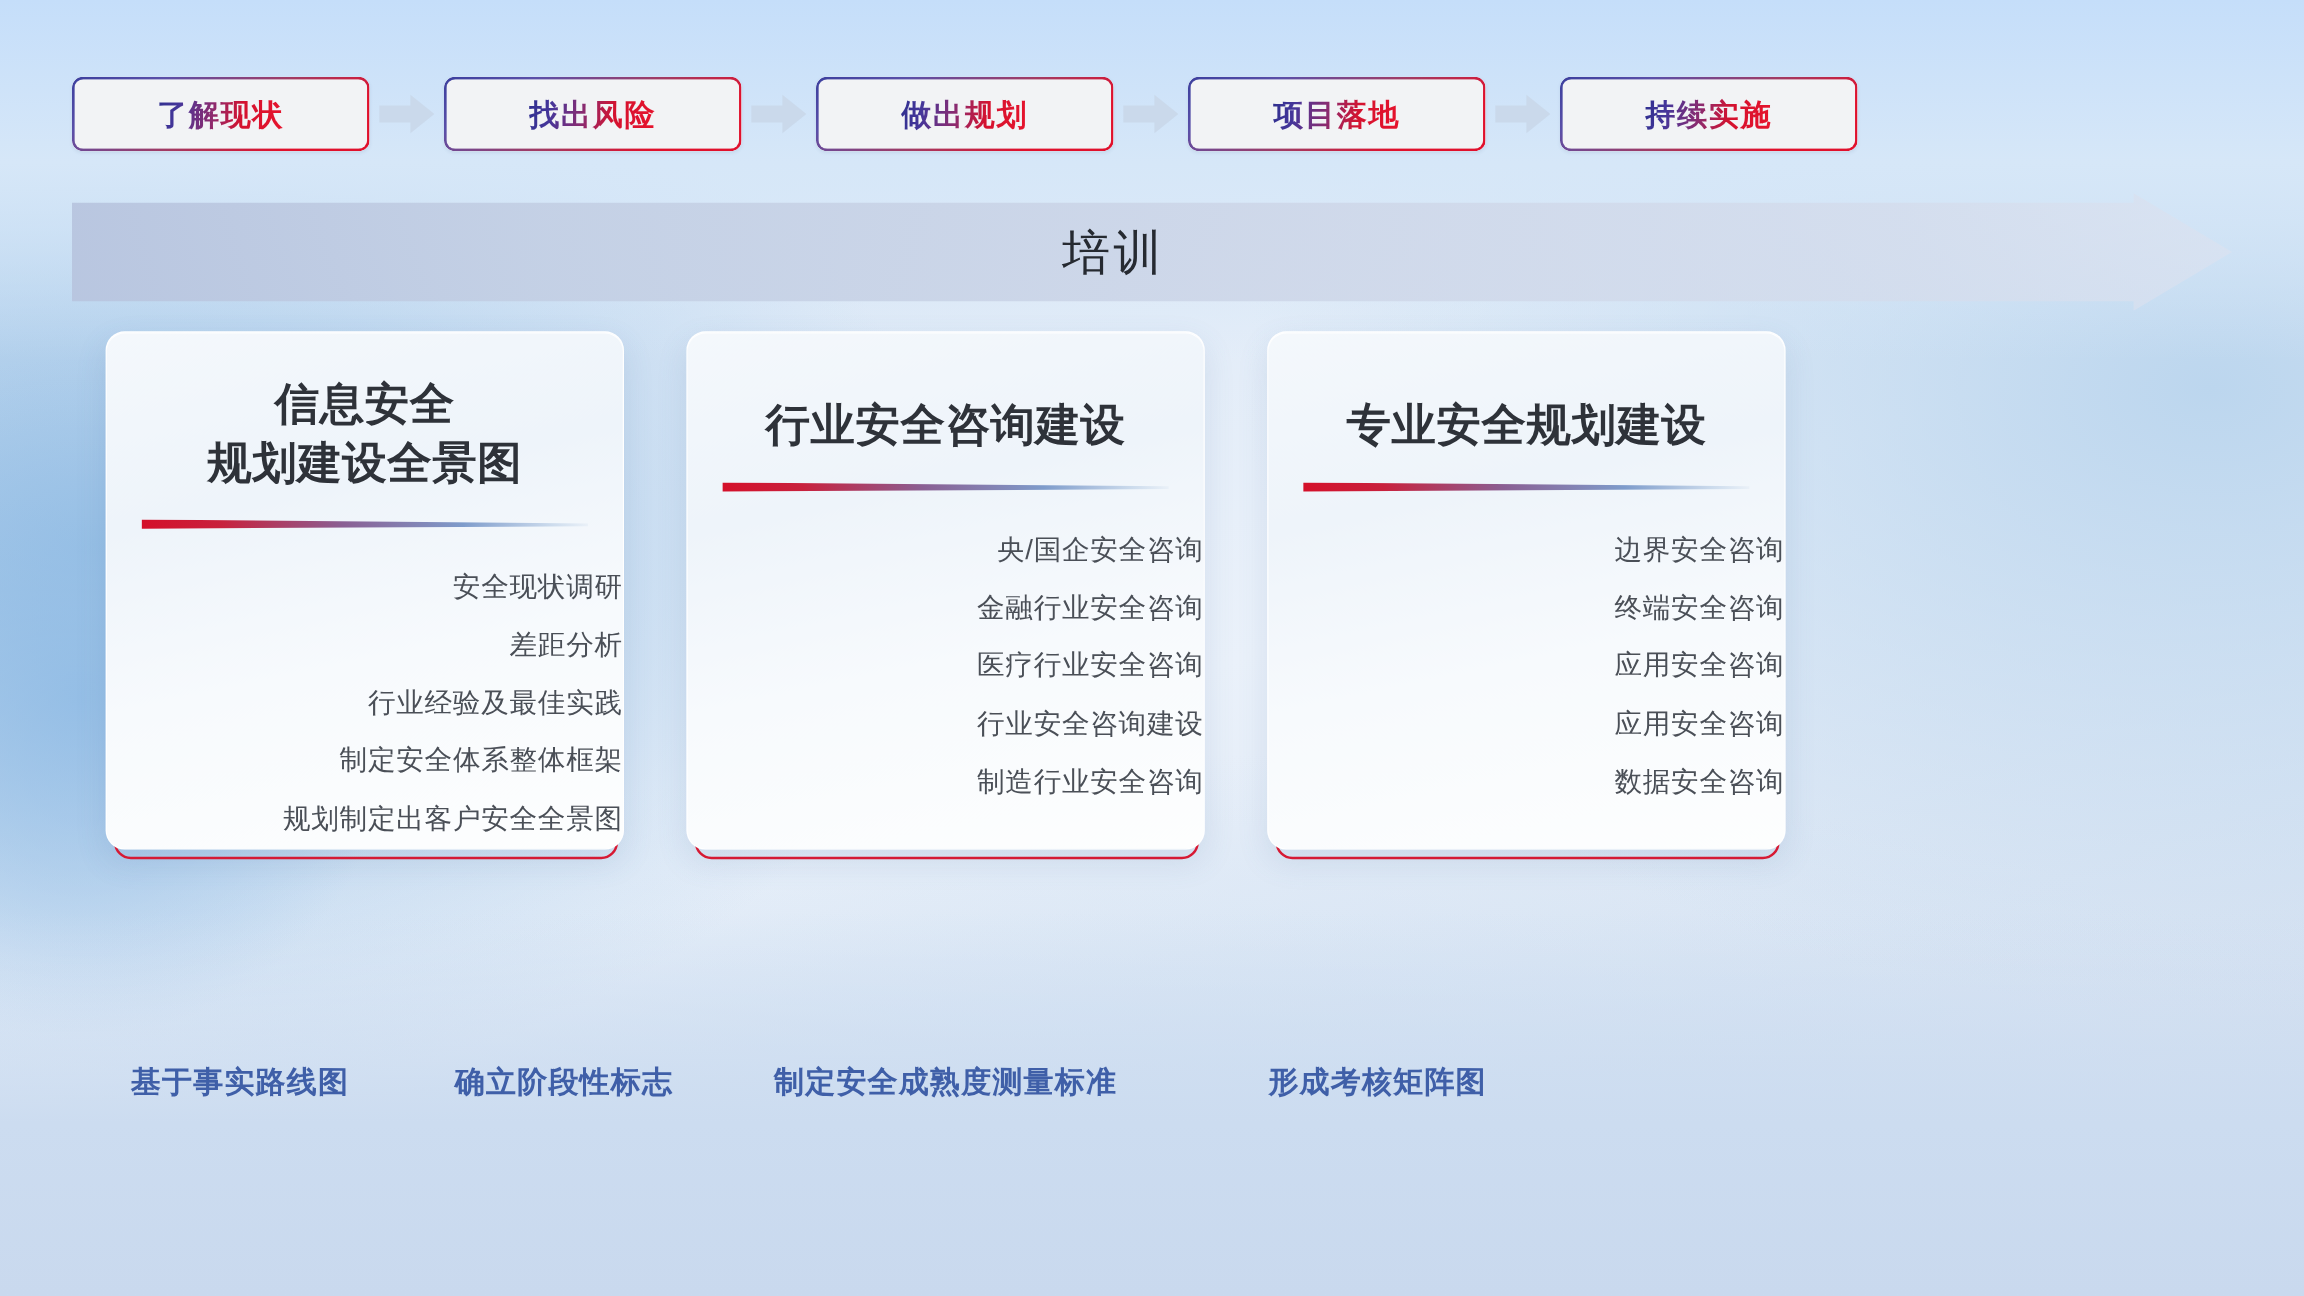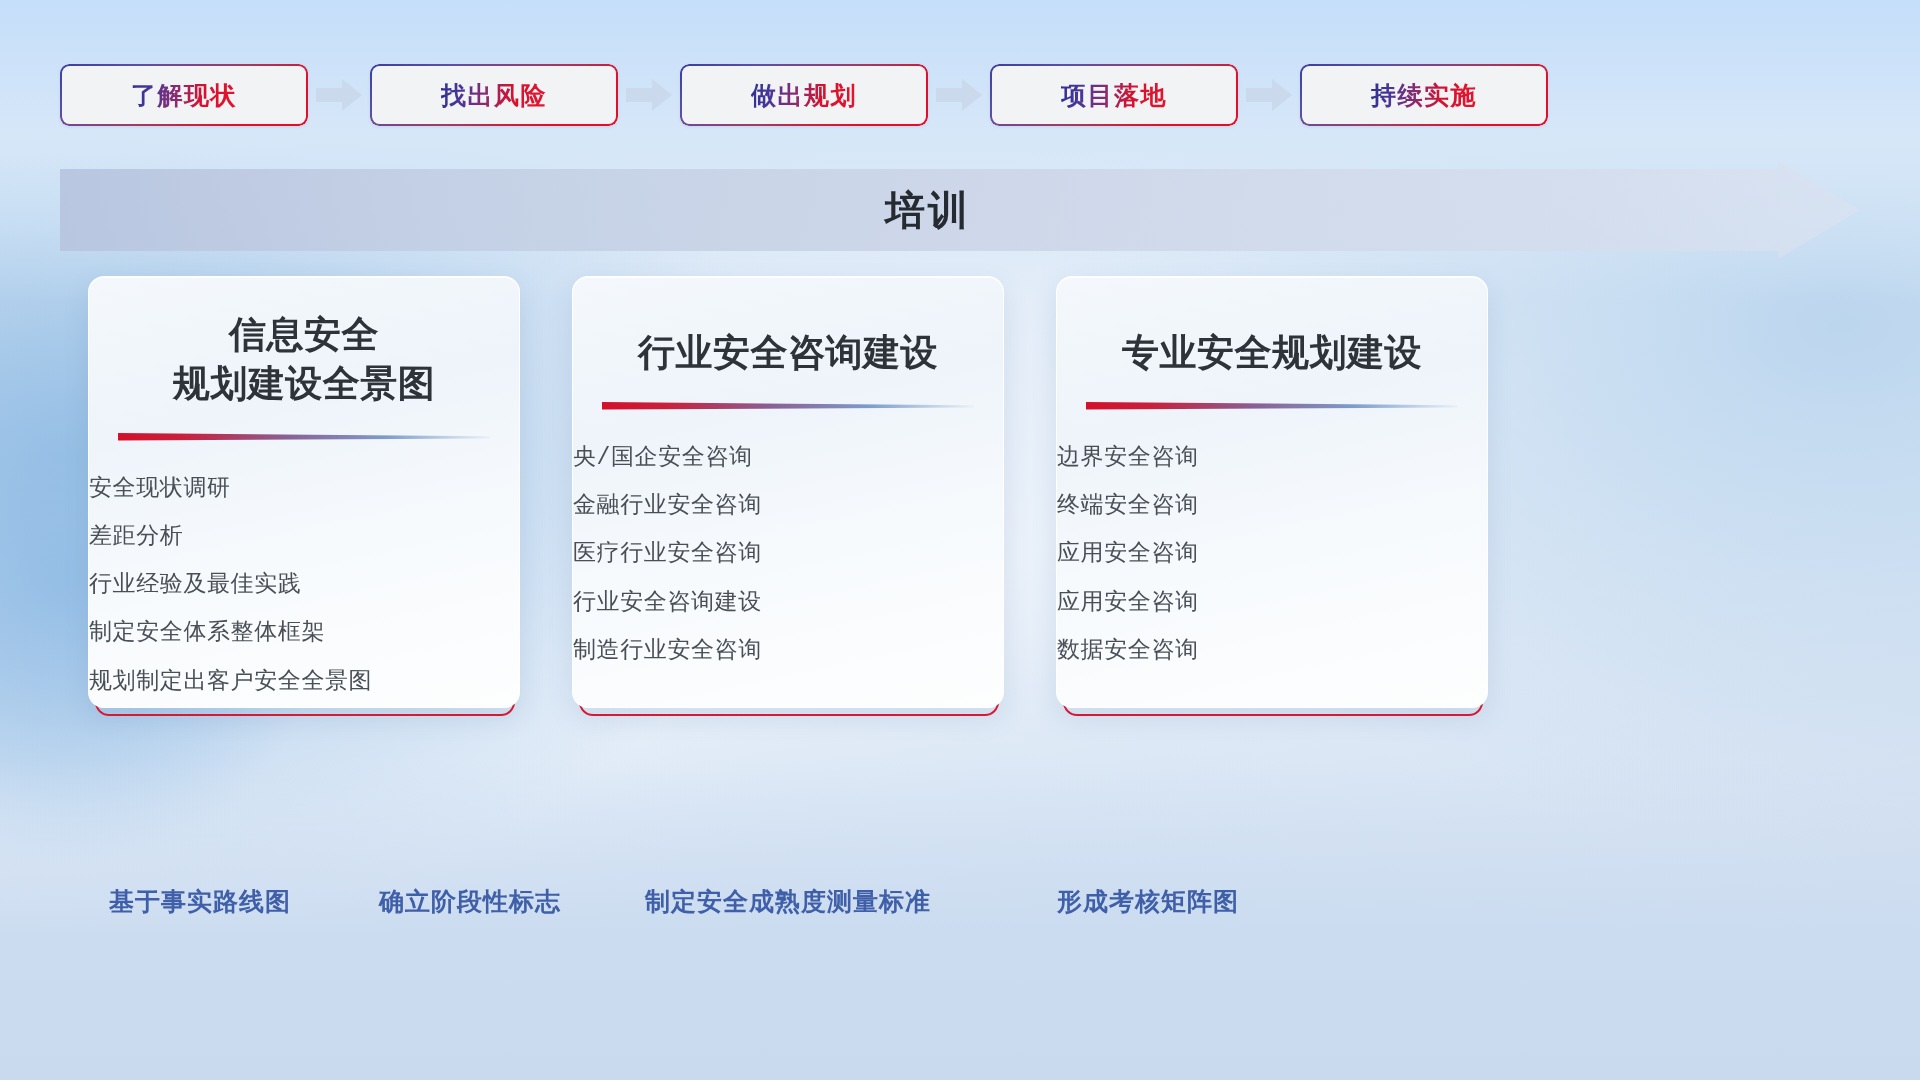--- a/index.html
+++ b/index.html
@@ -103,21 +103,21 @@
     position: absolute;
     top: 161px; left: 60px;
     width: 1800px; height: 98px;
   }
   #banner svg { position:absolute; inset:0; width: 100%; height: 100%; display:block; }
   #banner-title {
     position: absolute; inset: 0;
     display: flex; align-items: center; justify-content: center;
     padding-right: 80px;
     font-size: 40px;
-    font-weight: 700;
+    font-weight: 400;
     color: #262a31;
     letter-spacing: 3px;
     padding-left: 16px;
   }
 
   
   #cards {
     position: absolute;
     top: 276px; left: 88px;
     width: 1750px; height: 440px;
@@ -139,21 +139,20 @@
     left: 0; top: 0;
     width: 432px; height: 432px;
     border-radius: 16px;
     background: linear-gradient(168deg, #f4f8fc 0%, #eef4fa 32%, #f7fafd 62%, #fdfefe 100%);
     border: 1px solid rgba(255,255,255,0.95);
     box-shadow: 0 10px 26px rgba(80,115,160,0.14), inset 0 1px 0 rgba(255,255,255,0.9);
     overflow: hidden;
     display: flex;
     flex-direction: column;
     align-items: center;
-    font-family: Liberation Mono, monospace;
   }
   .card-title {
     margin-top: 42px;
     font-size: 37px;
     font-weight: 700;
     color: #2e3239;
     line-height: 1.32;
     text-align: center;
     letter-spacing: 0.5px;
     white-space: pre-line;
@@ -166,21 +165,21 @@
     width: 372px;
     height: 8px;
     position: relative;
   }
   .card-divider svg { display:block; width:100%; height:100%; }
 
   .card-list {
     margin-top: 28px;
     display: flex;
     flex-direction: column;
-    align-items: flex-start;
+    align-items: flex-end;
     gap: 8px;
     width: 100%;
   }
   .card-list-item {
     font-size: 23px;
     color: #4a4f57;
     letter-spacing: 0.6px;
     line-height: 1.75;
     white-space: nowrap;
   }

